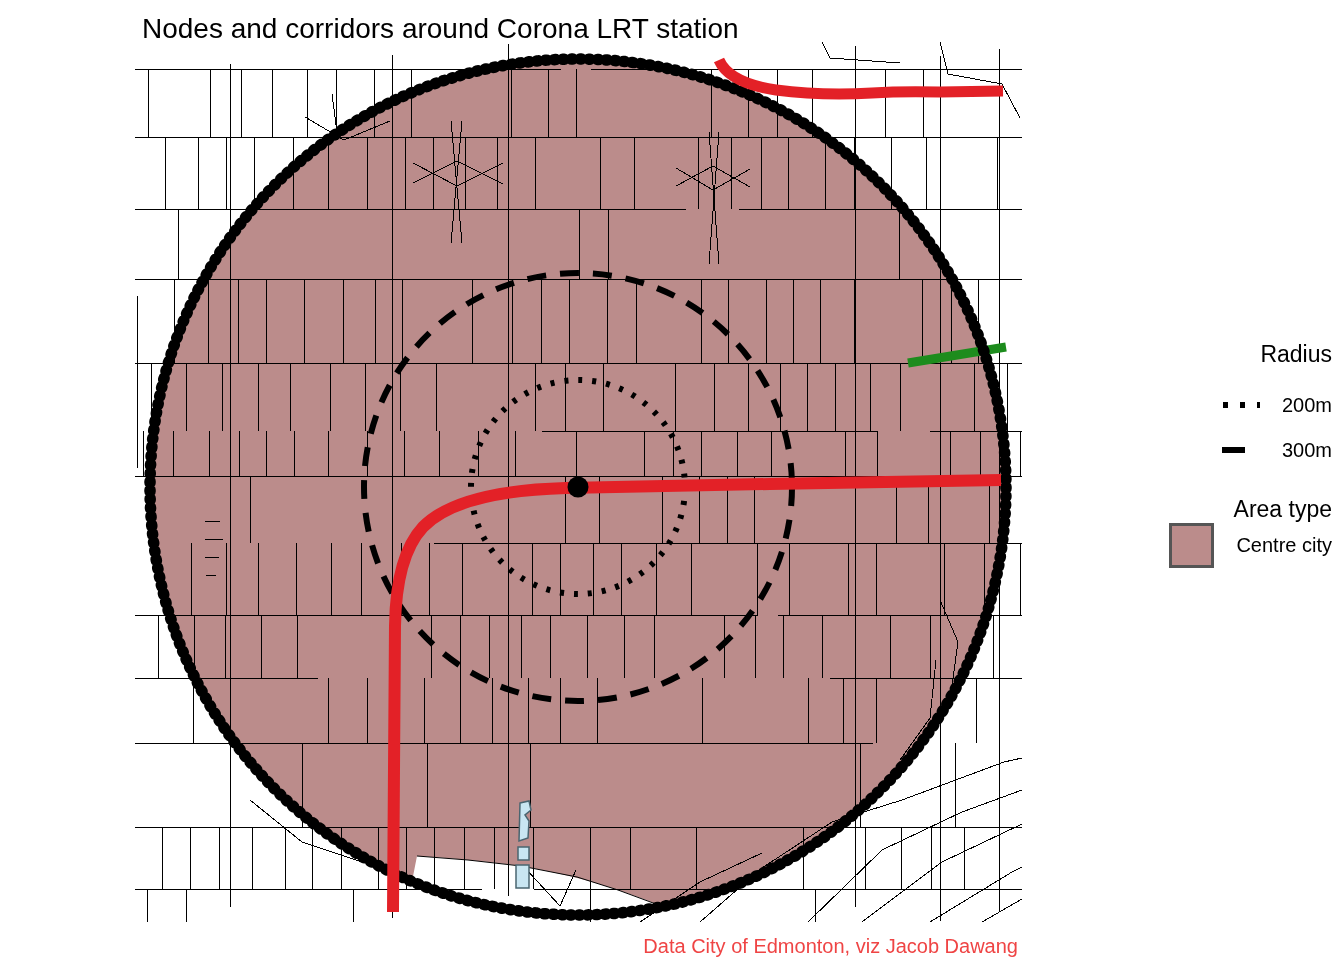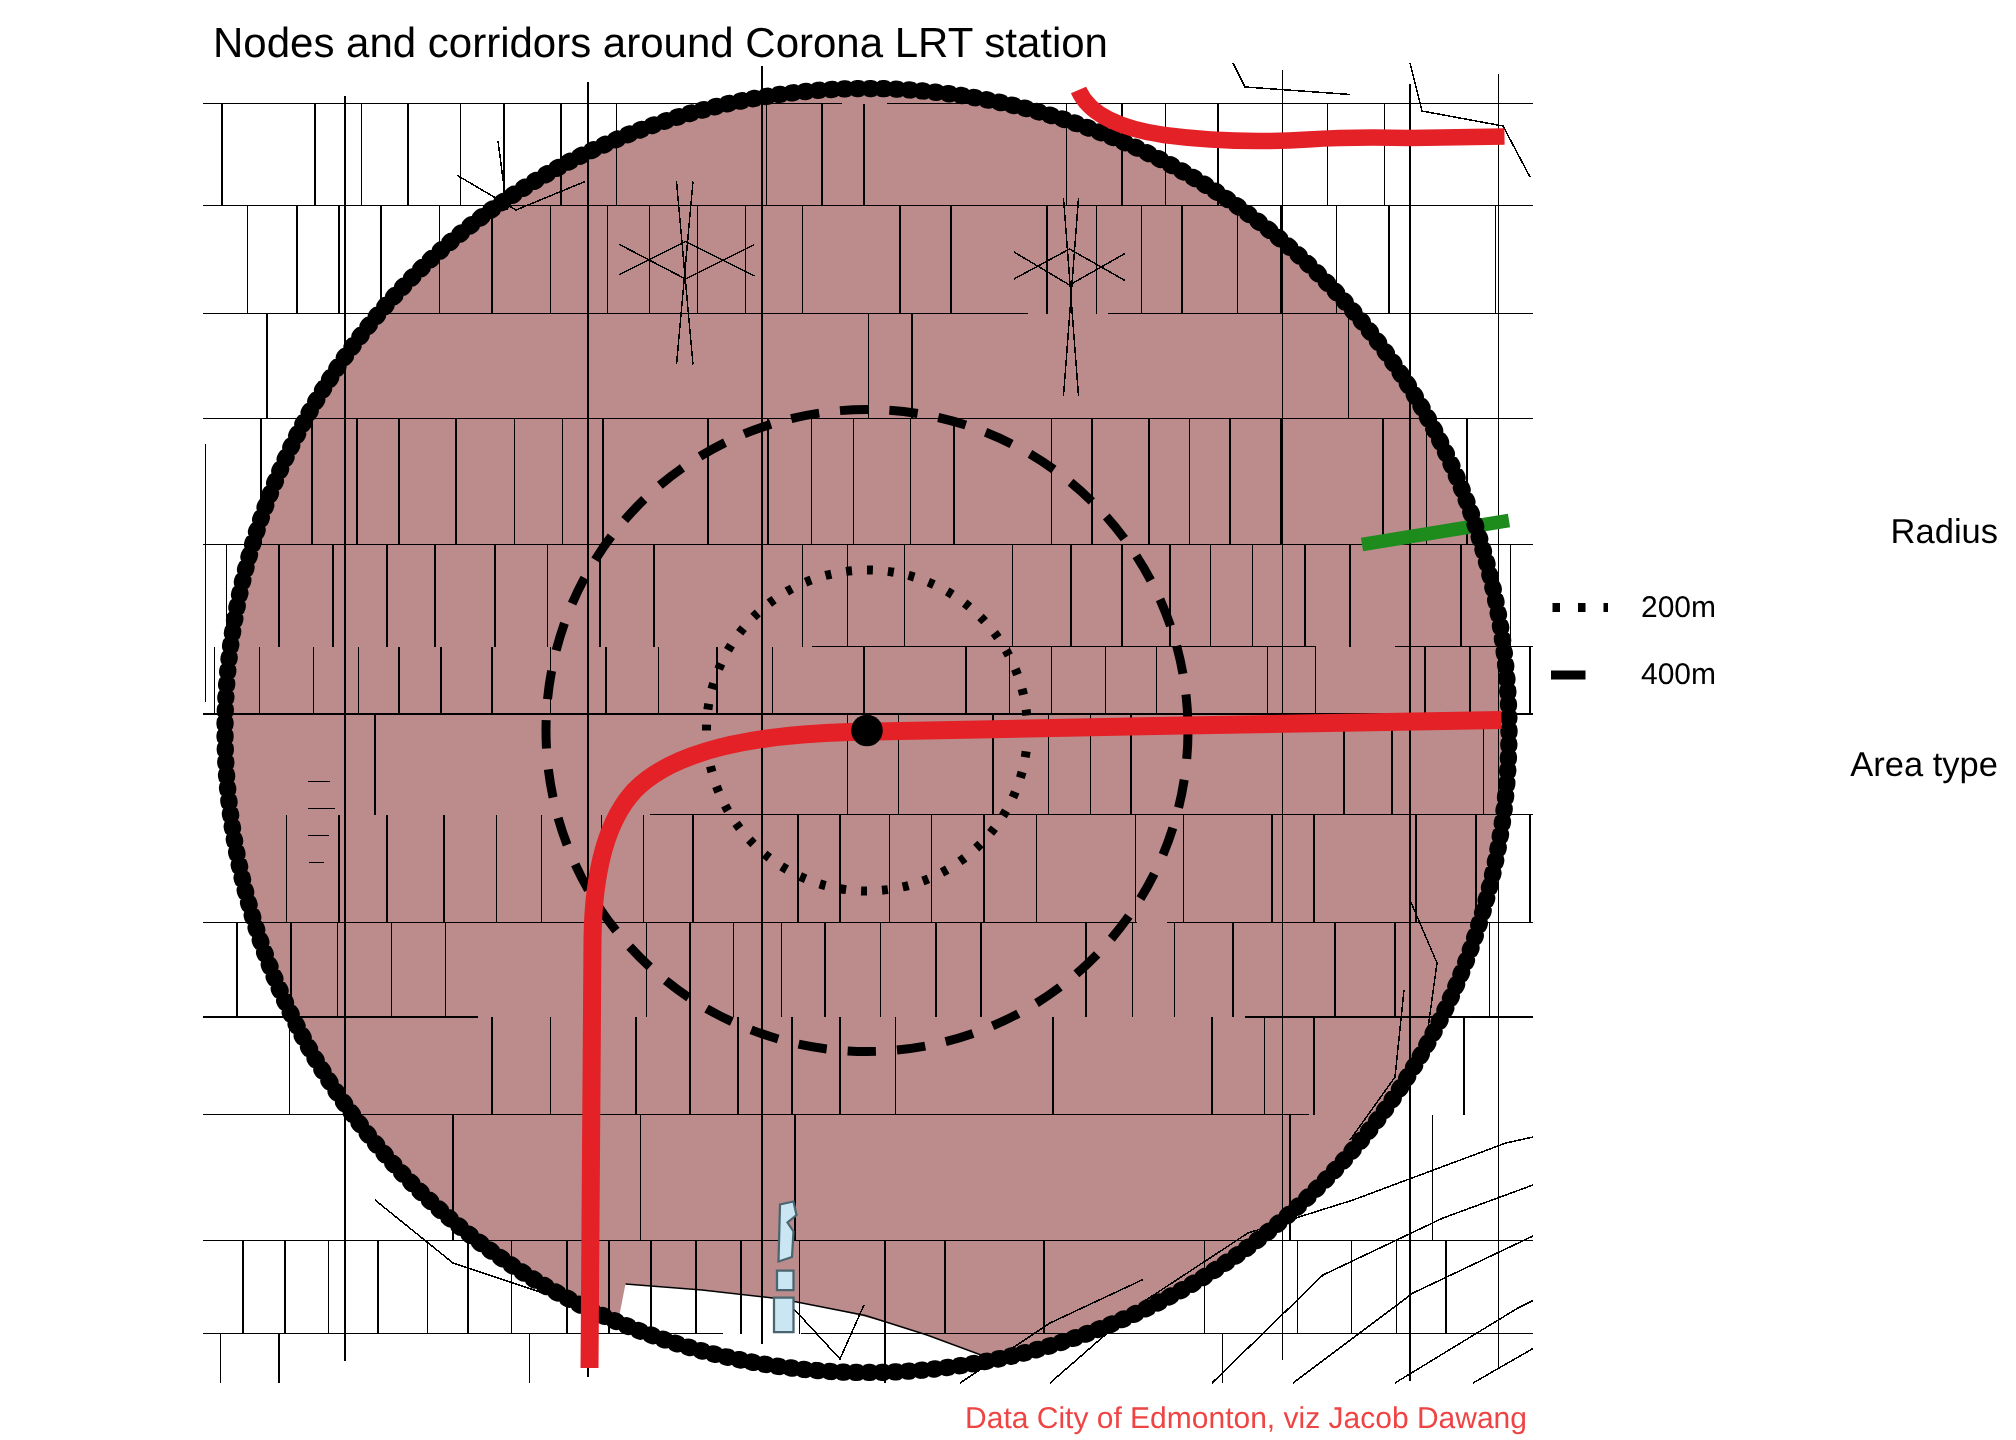--- a/index.html
+++ b/index.html
@@ -7,21 +7,21 @@
     position:relative;width:1344px;height:960px;background:#ffffff;overflow:hidden;
     font-family:"Liberation Sans","DejaVu Sans",sans-serif;color:#000;
   }
   #map-svg{position:absolute;left:0;top:0;}
   .title{
     position:absolute;left:142px;top:13px;font-size:28px;line-height:32px;
     font-weight:400;color:#000;white-space:nowrap;
   }
   .legend{position:absolute;left:1032px;top:340px;width:300px;}
   .legend-title{font-size:23px;line-height:28px;font-weight:400;margin-bottom:24px;white-space:nowrap;text-align:right;}
-  .legend-item{display:flex;align-items:center;height:26px;margin-bottom:19px;}
+  .legend-item{display:flex;align-items:center;height:26px;margin-bottom:19px;justify-content:flex-end;}
   .legend-item .key{width:40px;height:10px;flex:0 0 40px;}
   .legend-item .lbl{font-size:20px;margin-left:22px;white-space:nowrap;}
   .legend-title.area{margin-top:32px;margin-bottom:0;}
   .legend-item.area-row{height:45px;margin-bottom:0;}
   .swatch{width:39px;height:39px;flex:0 0 39px;border:3px solid #555555;}
   .caption{
     position:absolute;right:326px;top:933px;font-size:20px;line-height:26px;
     color:#ef4444;white-space:nowrap;
   }
 </style>
@@ -334,23 +334,27 @@
       <svg class="key" viewBox="0 0 40 10">
         <line x1="3" y1="5" x2="40" y2="5" stroke="#000" stroke-width="6" stroke-dasharray="5 12"></line>
       </svg>
       <span class="lbl">200m</span>
     </div>
 
     <div class="legend-item">
       <svg class="key" viewBox="0 0 40 10">
         <line x1="2" y1="5" x2="25" y2="5" stroke="#000" stroke-width="6"></line>
       </svg>
-      <span class="lbl">400m</span>
+      <span class="lbl">300m</span>
     </div>
 
 
     <div class="legend-title area">Area type</div>
 
+    <div class="legend-item area-row">
+      <span class="swatch" id="centre-city-swatch" style="background: rgb(187, 140, 139); border-color: rgb(85, 85, 85);"></span>
+      <span class="lbl">Centre city</span>
+    </div>
   </div>
 
   <div class="caption">Data City of Edmonton, viz Jacob Dawang</div>
 
 </div>
 
 </body></html>

